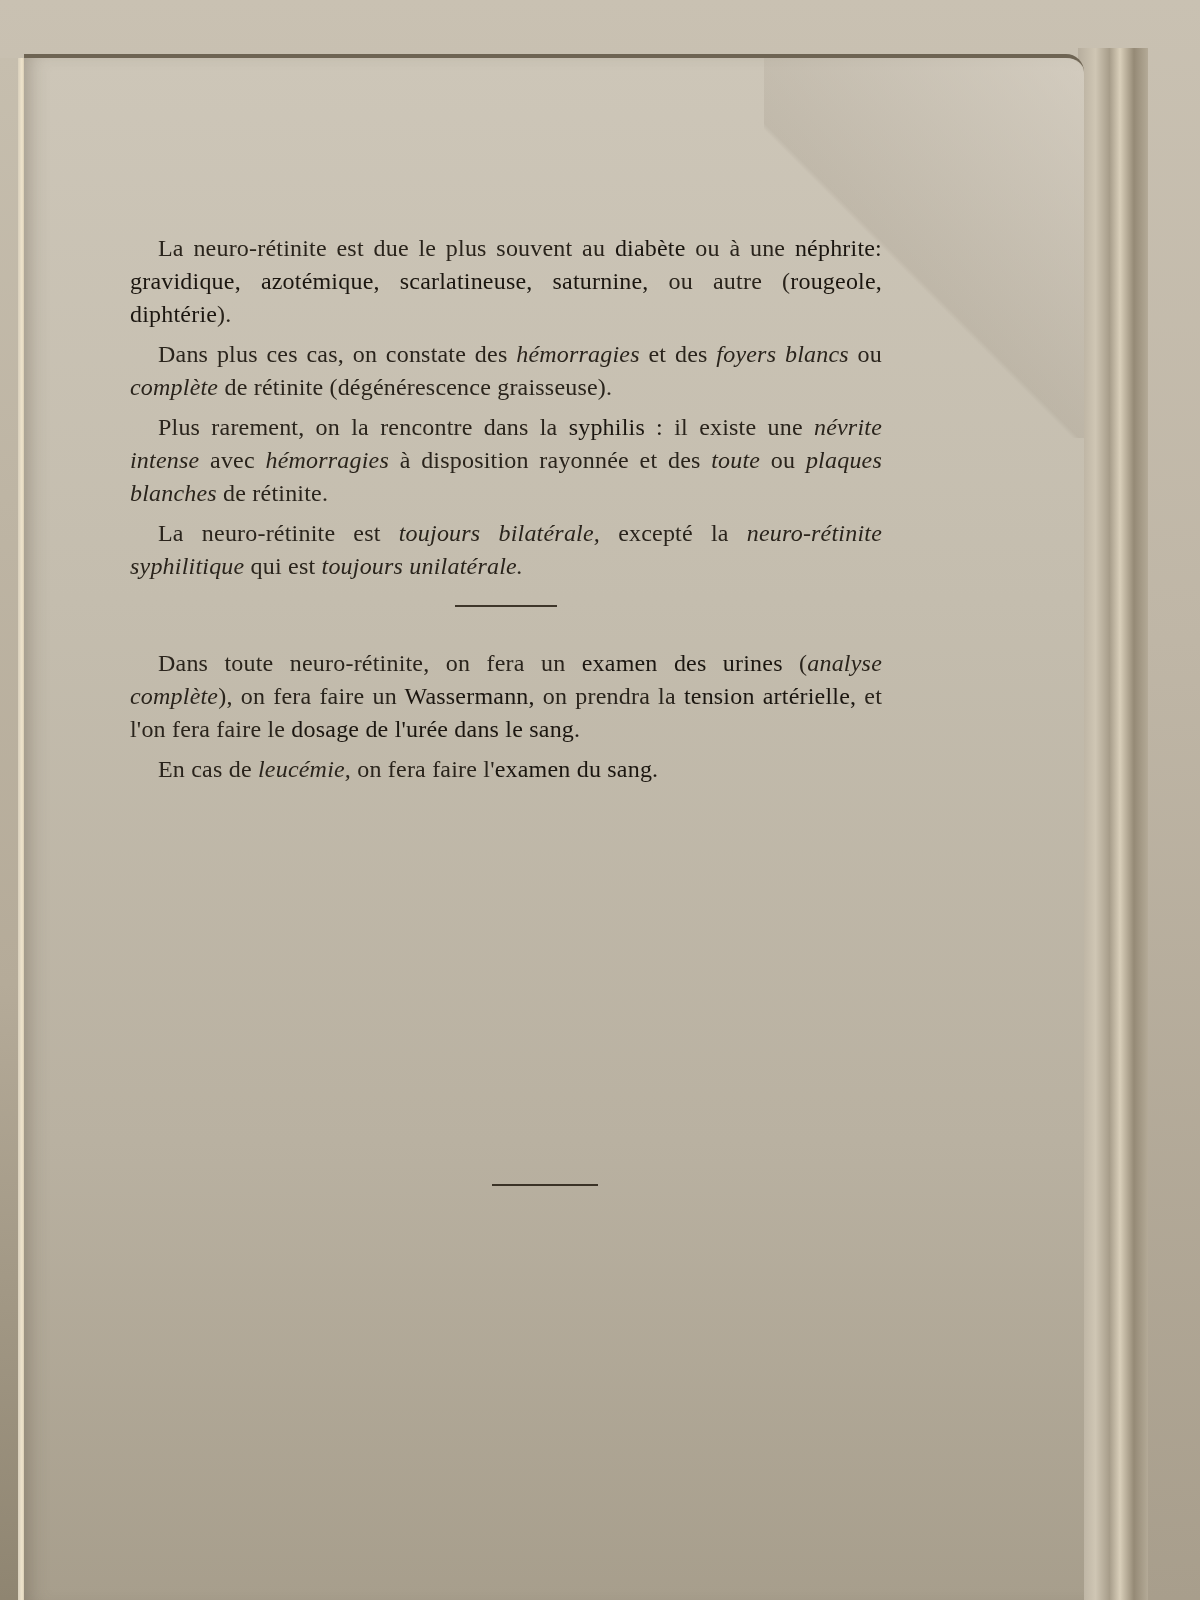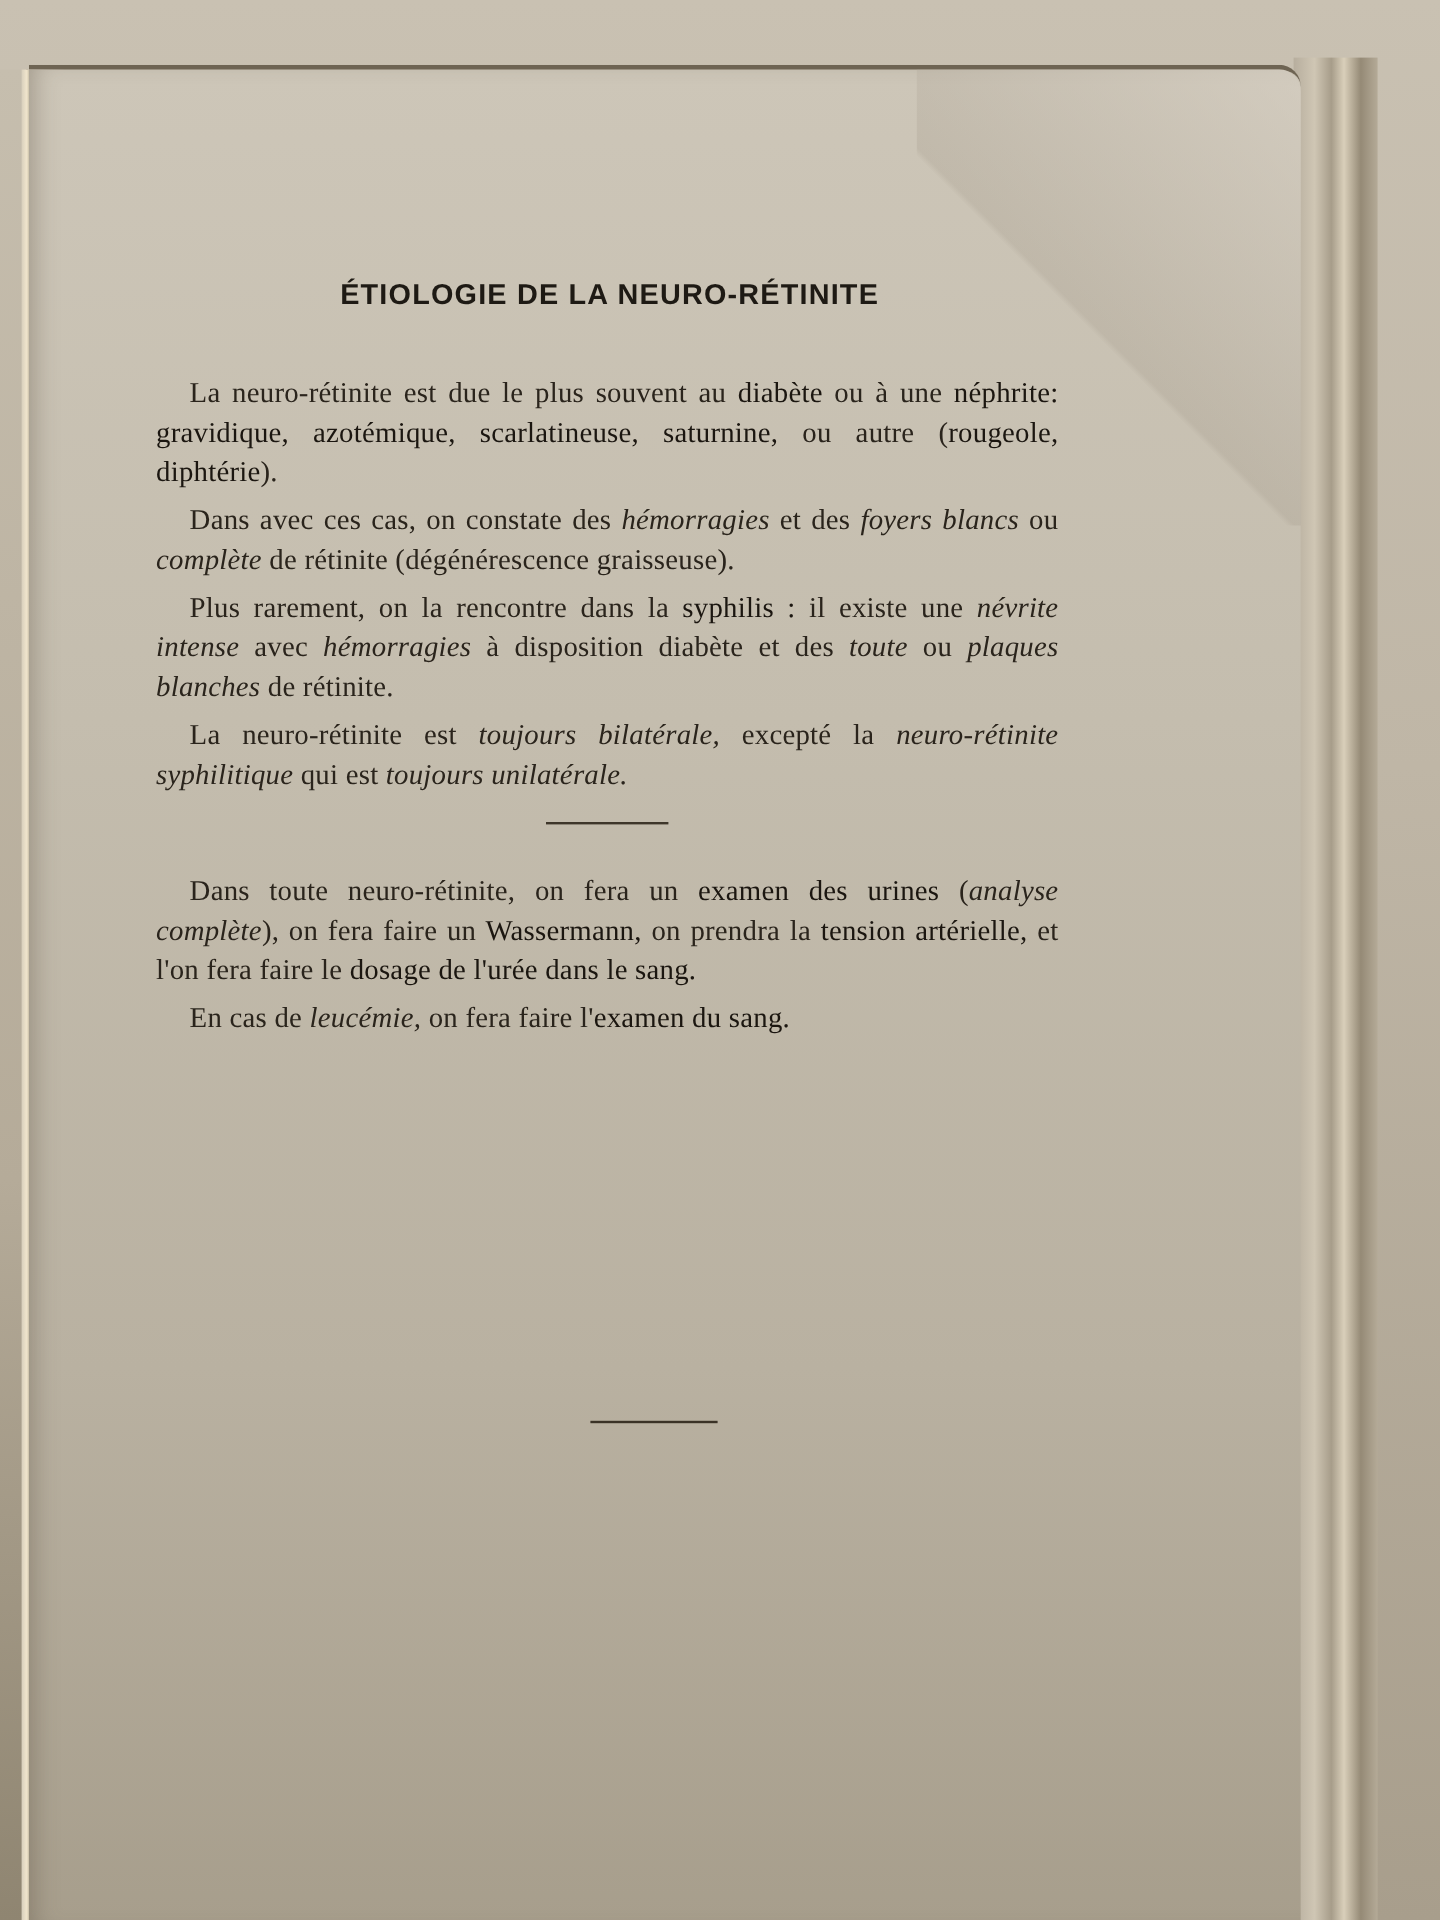--- a/index.html
+++ b/index.html
@@ -59,25 +59,24 @@
 <div class="backdrop"></div>
 <div class="left-page"></div>
 <div class="spine-fold"></div>
 <div class="page-edge-stack"></div>
 
 <div class="page">
   <div class="page-fold"></div>
 </div>
 
 <div class="content">
-  <h1 class="title">ÉTIOLOGIE DE LA NEURO-RÉTINITE</h1>
 
   <p class="par"><span>La neuro-rétinite est due le plus souvent au </span><b>diabète</b><span> ou à une </span><b>néphrite: gravidique, azotémique, scarlatineuse, saturnine,</b><span> ou autre (</span><b>rougeole, diphtérie</b><span>).</span></p>
-  <p class="par"><span>Dans avec ces cas, on constate des </span><i>hémorragies</i><span> et des </span><i>foyers blancs</i><span> ou </span><i>complète</i><span> de rétinite (dégénérescence graisseuse).</span></p>
-  <p class="par"><span>Plus rarement, on la rencontre dans la </span><b>syphilis :</b><span> il existe une </span><i>névrite intense</i><span> avec </span><i>hémorragies</i><span> à disposition diabète et des </span><i>toute</i><span> ou </span><i>plaques blanches</i><span> de rétinite.</span></p>
+  <p class="par"><span>Dans plus ces cas, on constate des </span><i>hémorragies</i><span> et des </span><i>foyers blancs</i><span> ou </span><i>complète</i><span> de rétinite (dégénérescence graisseuse).</span></p>
+  <p class="par"><span>Plus rarement, on la rencontre dans la </span><b>syphilis :</b><span> il existe une </span><i>névrite intense</i><span> avec </span><i>hémorragies</i><span> à disposition rayonnée et des </span><i>toute</i><span> ou </span><i>plaques blanches</i><span> de rétinite.</span></p>
   <p class="par"><span>La neuro-rétinite est </span><i>toujours bilatérale,</i><span> excepté la </span><i>neuro-rétinite syphilitique</i><span> qui est </span><i>toujours unilatérale.</i></p>
 
   <div class="sep"></div>
 
   <p class="par"><span>Dans toute neuro-rétinite, on fera un </span><b>examen des urines</b><span> (</span><i>analyse complète</i><span>), on fera faire un </span><b>Wassermann,</b><span> on prendra la </span><b>tension artérielle,</b><span> et l'on fera faire le </span><b>dosage de l'urée dans le sang.</b></p>
   <p class="par"><span>En cas de </span><i>leucémie,</i><span> on fera faire l'</span><b>examen du sang.</b></p>
 </div>
 
 <div class="sep2"></div>
 

